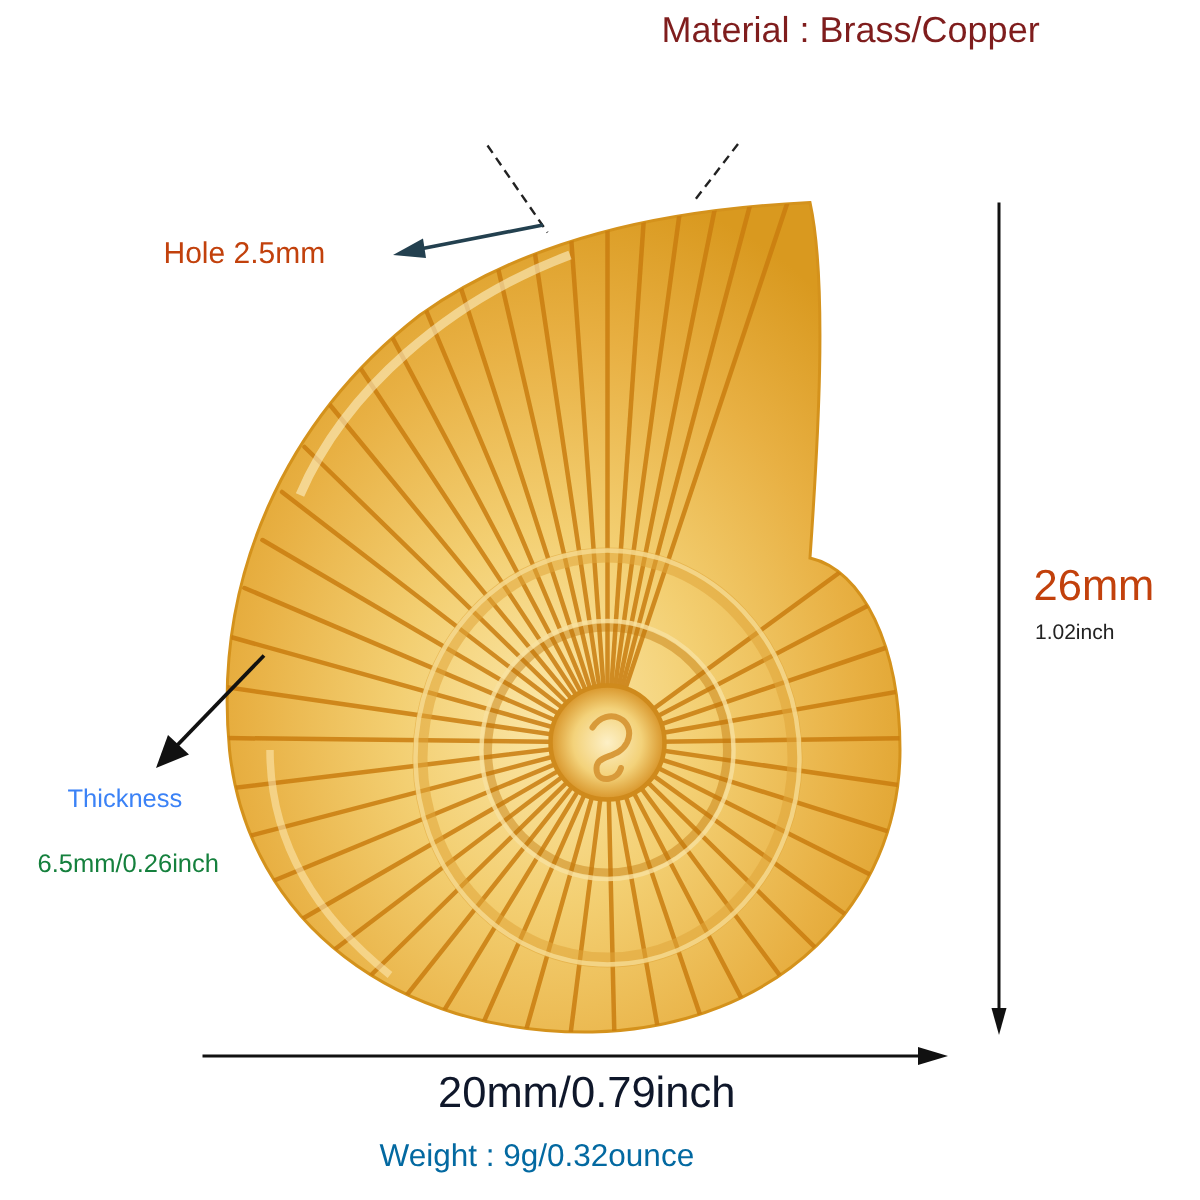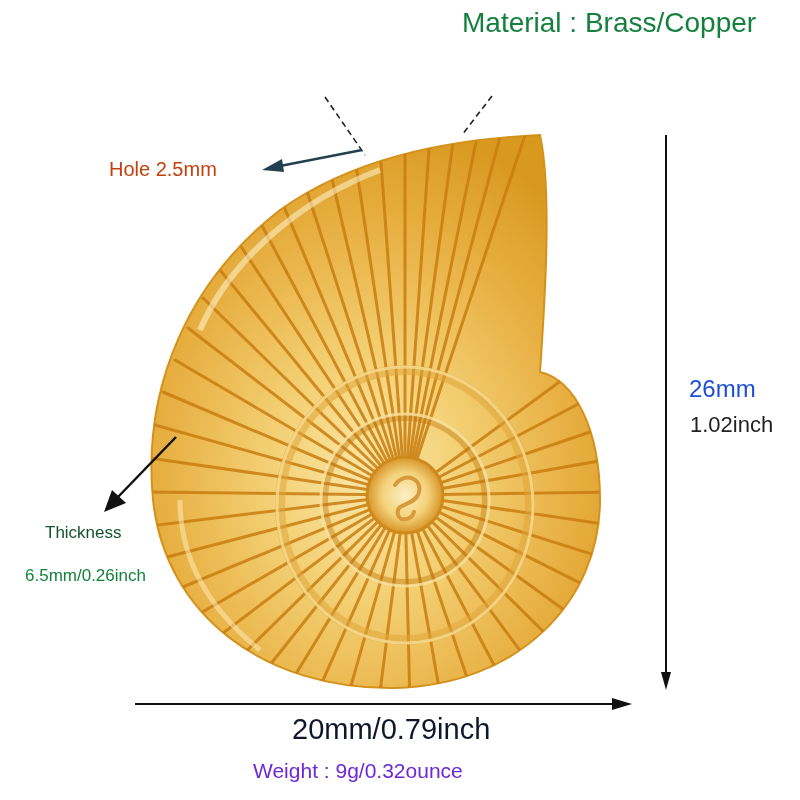--- a/index.html
+++ b/index.html
@@ -1,26 +1,26 @@
 <!DOCTYPE html>
 <html><head>
   <meta charset="utf-8">
   <style>
     html, body { margin: 0; padding: 0; background: #ffffff; }
     body { width: 800px; height: 800px; position: relative; overflow: hidden;
            font-family: "Liberation Sans", "DejaVu Sans", sans-serif; color: #1f1f1f; }
     .txt { position: absolute; white-space: nowrap; line-height: 1; }
-    #material { left: 462px; top: 9px; font-size: 28px; color: #15803d; }
+    #material { left: 441px; top: 9px; font-size: 24px; color: #7f1d1d; }
     #hole { left: 109px; top: 159px; font-size: 20px; color: #c2410c; }
-    #thick1 { left: 45px; top: 524px; font-size: 17px; color: #14532d; }
+    #thick1 { left: 45px; top: 524px; font-size: 17px; color: #3b82f6; }
     #thick2 { left: 25px; top: 567px; font-size: 17px; color: #15803d; }
-    #h-mm { left: 689px; top: 377px; font-size: 24px; color: #1d4ed8; }
-    #h-in { left: 690px; top: 414px; font-size: 22px; color: #222; }
+    #h-mm { left: 689px; top: 377px; font-size: 29px; color: #c2410c; }
+    #h-in { left: 690px; top: 414px; font-size: 14px; color: #222; }
     #w-label { left: 292px; top: 715px; font-size: 29px; color: #0f172a; }
-    #weight { left: 253px; top: 760px; font-size: 21px; color: #6d28d9; }
+    #weight { left: 253px; top: 760px; font-size: 21px; color: #0369a1; }
     svg#art { position: absolute; left: 0; top: 0; }
   </style>
 </head>
 <body>
 
 <svg id="art" width="800" height="800" viewBox="0 0 800 800">
   <defs>
     <radialGradient id="goldBody" cx="0.48" cy="0.62" r="0.65">
       <stop offset="0" stop-color="#fbe7a8"></stop>
       <stop offset="0.35" stop-color="#f3cf72"></stop>

